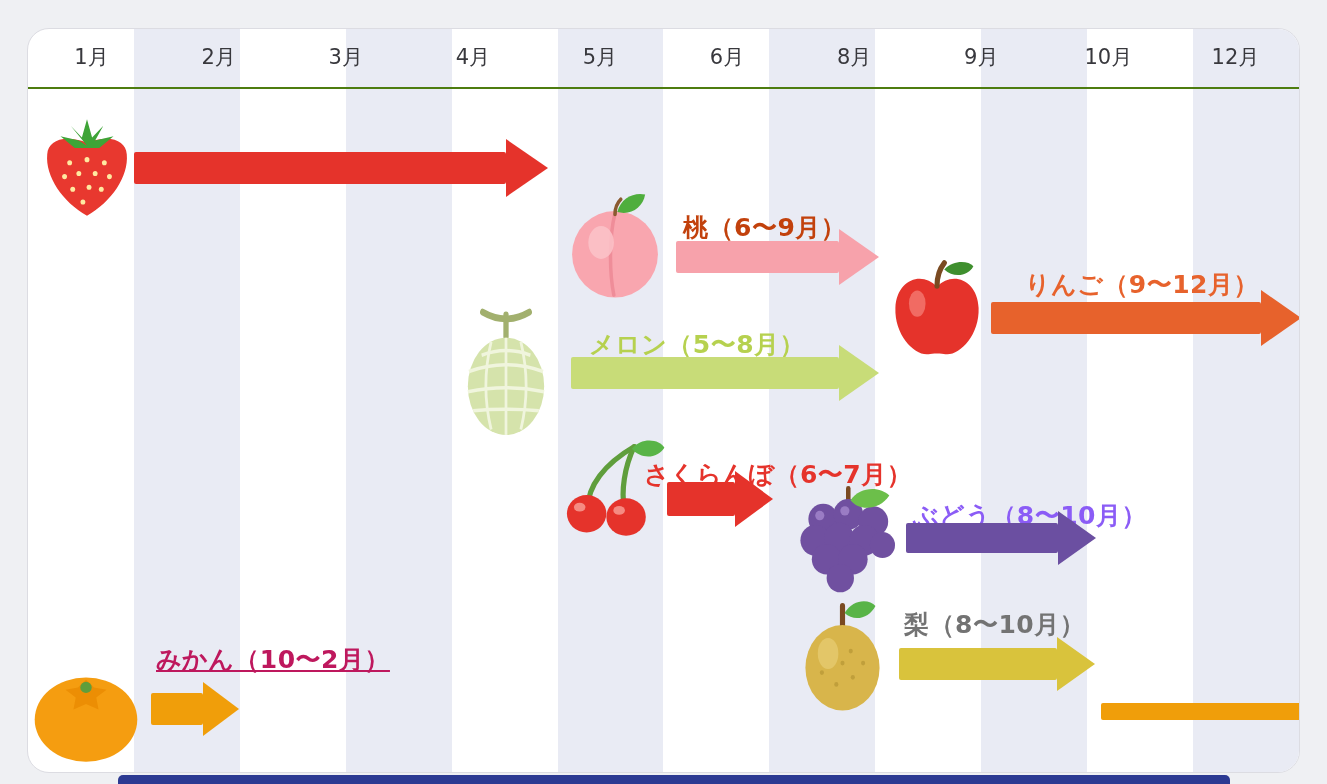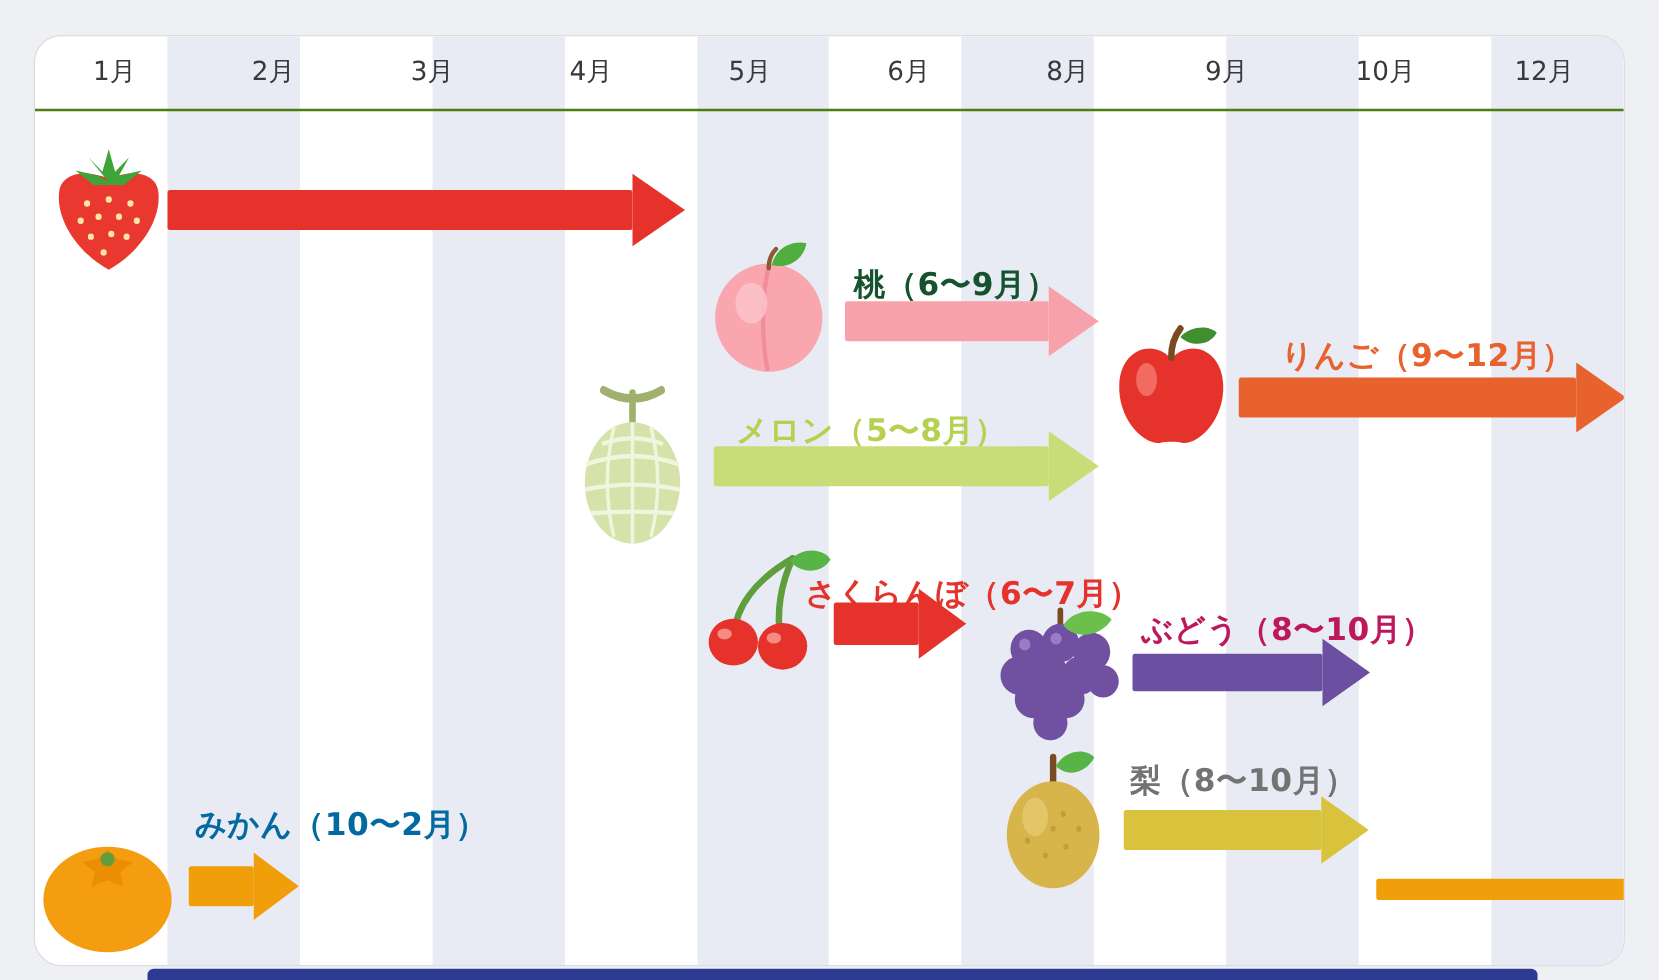--- a/index.html
+++ b/index.html
@@ -74,21 +74,21 @@
         </div>
         <div class="icon" style="left: 529px; top: 155px; width: 116px; height: 117px;">
           <svg viewBox="0 0 100 100" preserveAspectRatio="none">
             <circle cx="50" cy="60" r="37" fill="#f9a6af"></circle>
             <path d="M50 25 C45 45 45 75 49 95" stroke="#ef8d99" stroke-width="3" fill="none" stroke-linecap="round"></path>
             <ellipse cx="38" cy="50" rx="11" ry="14" fill="#fbc3c9" opacity="0.85"></ellipse>
             <path d="M50 26 C50 20 52 16 55 13" stroke="#8a5a30" stroke-width="3" fill="none" stroke-linecap="round"></path>
             <path d="M52 24 C55 12 66 7 76 9 C74 20 64 27 52 24 Z" fill="#4fae3d"></path>
           </svg>
         </div>
-        <div class="fruit-label" style="left: 655px; top: 182px; color: #14532d;">桃（6〜9月）</div>
+        <div class="fruit-label" style="left: 655px; top: 182px; color: #c2410c;">桃（6〜9月）</div>
         <div class="arrow" style="left: 648px; top: 200px; width: 203px; height: 56px;">
           <div class="arrow-body" style="top: 12px; width: 163px; height: 32px; background: rgb(247, 162, 171);"></div>
           <div class="arrow-head" style="left: 163px; border-top: 28px solid transparent; border-bottom: 28px solid transparent; border-left: 40px solid rgb(247, 162, 171);"></div>
         </div>
         <div class="icon" style="left: 857px; top: 224px; width: 104px; height: 110px;">
           <svg viewBox="0 0 100 100" preserveAspectRatio="none">
             <path d="M50 31 C36 16 11 24 10 50 C9 75 29 94 42 92 C45 91 55 91 58 92 C71 94 91 75 90 50 C89 24 64 16 50 31 Z" fill="#e5332b"></path>
             <ellipse cx="31" cy="46" rx="8" ry="12" fill="#f3766d" opacity="0.85"></ellipse>
             <path d="M50 30 C50 22 52 15 57 9" stroke="#7a4a21" stroke-width="5" fill="none" stroke-linecap="round"></path>
             <path d="M57 15 C66 6 80 7 85 12 C80 21 66 23 57 15 Z" fill="#3f8f2e"></path>
@@ -149,21 +149,21 @@
               <circle cx="82" cy="56" r="11"></circle>
               <circle cx="33" cy="68" r="13"></circle>
               <circle cx="56" cy="68" r="13"></circle>
               <circle cx="45" cy="84" r="12"></circle>
             </g>
             <circle cx="27" cy="31" r="4" fill="#9a7cc4"></circle>
             <circle cx="49" cy="27" r="4" fill="#9a7cc4"></circle>
             <path d="M54 18 C62 6 80 6 88 14 C80 26 62 28 54 18 Z" fill="#6cbf4a"></path>
           </svg>
         </div>
-        <div class="fruit-label" style="left: 885px; top: 458px; color: #be185d;">ぶどう（8〜10月）</div>
+        <div class="fruit-label" style="left: 885px; top: 470px; color: #8b5cf6;">ぶどう（8〜10月）</div>
         <div class="arrow" style="left: 878px; top: 482px; width: 190px; height: 54px;">
           <div class="arrow-body" style="top: 12px; width: 152px; height: 30px; background: rgb(107, 79, 161);"></div>
           <div class="arrow-head" style="left: 152px; border-top: 27px solid transparent; border-bottom: 27px solid transparent; border-left: 38px solid rgb(107, 79, 161);"></div>
         </div>
         <div class="icon" style="left: 763px; top: 565px; width: 103px; height: 119px;">
           <svg viewBox="0 0 100 100" preserveAspectRatio="none">
             <path d="M50 28 L50 10" stroke="#7a4a21" stroke-width="5" stroke-linecap="round"></path>
             <path d="M52 16 C60 4 76 4 82 10 C76 20 62 24 52 16 Z" fill="#58b447"></path>
             <circle cx="50" cy="62" r="36" fill="#d8b54b"></circle>
             <ellipse cx="36" cy="50" rx="10" ry="13" fill="#e6cb6f" opacity="0.8"></ellipse>
@@ -182,21 +182,21 @@
           <div class="arrow-body" style="top: 11px; width: 158px; height: 32px; background: rgb(217, 195, 60);"></div>
           <div class="arrow-head" style="left: 158px; border-top: 27px solid transparent; border-bottom: 27px solid transparent; border-left: 38px solid rgb(217, 195, 60);"></div>
         </div>
         <div class="icon" style="left: 1px; top: 624px; width: 114px; height: 111px;">
           <svg viewBox="0 0 100 100" preserveAspectRatio="none">
             <ellipse cx="50" cy="60" rx="45" ry="38" fill="#f59d10"></ellipse>
             <path d="M50 24 L57 31 L68 33 L59 40 L61 51 L50 46 L39 51 L41 40 L32 33 L43 31 Z" fill="#ec8e04"></path>
             <circle cx="50" cy="31" r="5" fill="#5f9e3c"></circle>
           </svg>
         </div>
-        <div class="fruit-label" style="left: 128px; top: 614px; color: #0369a1;">みかん（10〜2月）</div>
+        <div class="fruit-label" style="left: 128px; top: 614px; color: #be185d; text-decoration: underline;">みかん（10〜2月）</div>
         <div class="arrow" style="left: 123px; top: 653px; width: 88px; height: 54px;">
           <div class="arrow-body" style="top: 11px; width: 52px; height: 32px; background: rgb(240, 158, 10);"></div>
           <div class="arrow-head" style="left: 52px; border-top: 27px solid transparent; border-bottom: 27px solid transparent; border-left: 36px solid rgb(240, 158, 10);"></div>
         </div>
         <div class="season-bar" style="left: 1073px; top: 674px; width: 200px; height: 17px; background: rgb(240, 158, 10);"></div>
       </div>
   </div>
   <div class="bottom-bar" id="bottomBar" style="background: rgb(44, 58, 146);"></div>
 </div>
 

